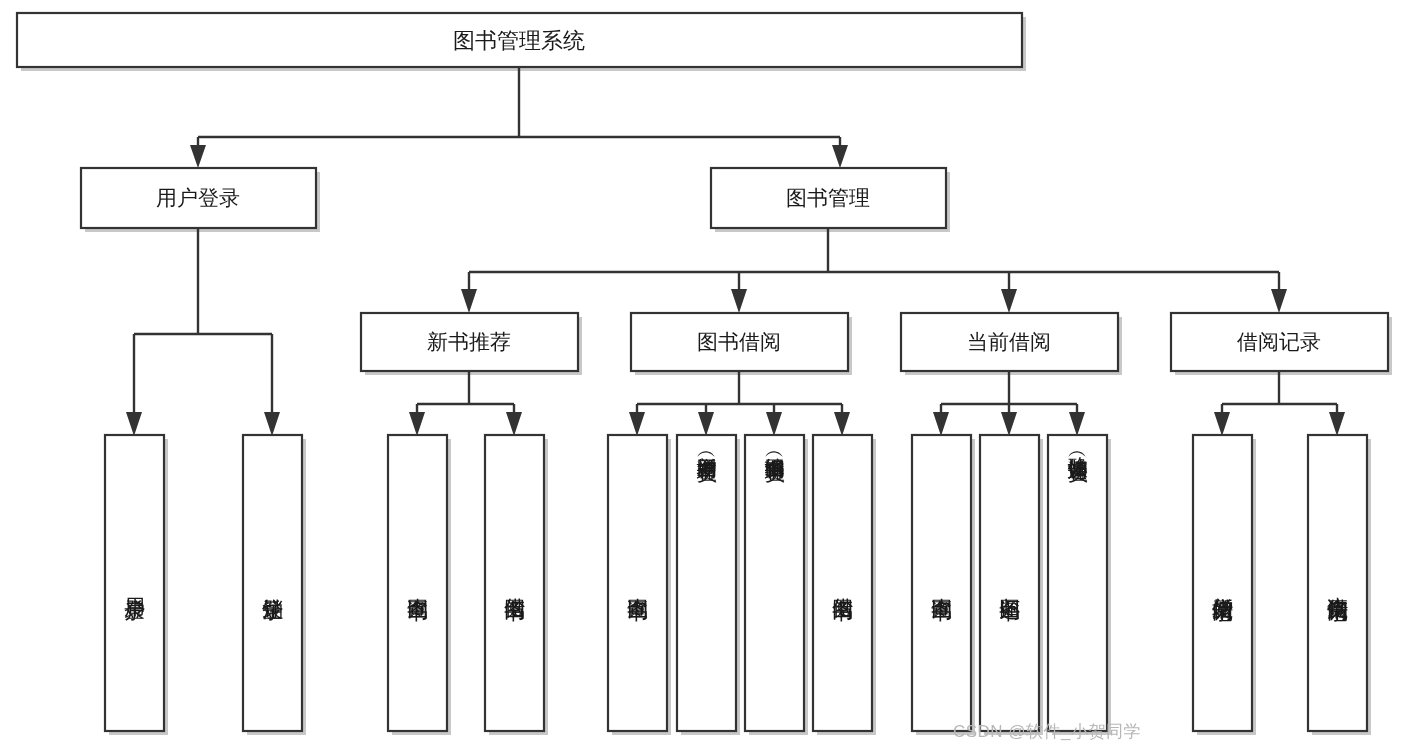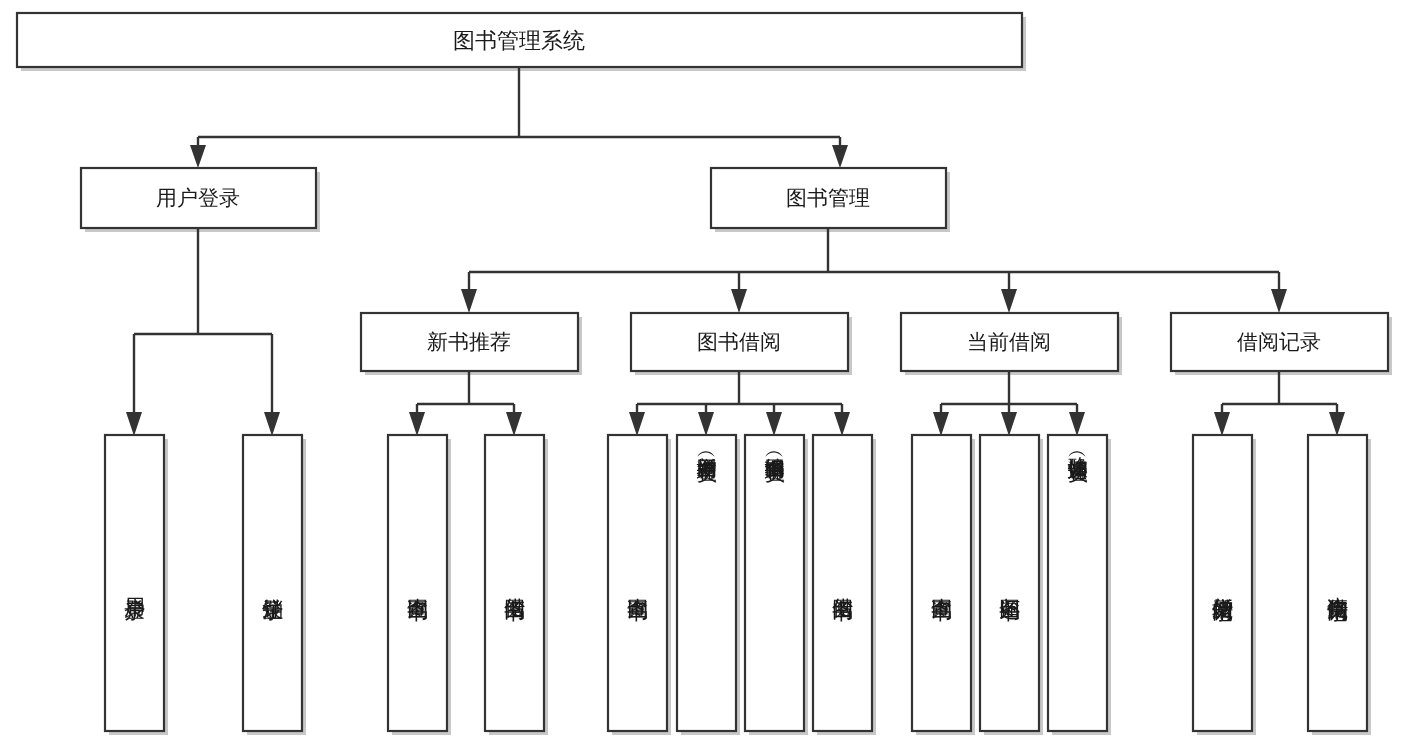--- a/index.html
+++ b/index.html
@@ -304,14 +304,15 @@
     <span class="vert-label tall">确认归还（管理员）</span>
   </div>
 
   <div class="vert-label-wrap" style="left:1193px; top:435px; width:59px; height:296px;">
     <span class="vert-label">新增借阅记录</span>
   </div>
   <div class="vert-label-wrap" style="left:1308px; top:435px; width:59px; height:296px;">
     <span class="vert-label">查询借阅记录</span>
   </div>
 
+  <div id="watermark">CSDN @软件_小贺同学</div>
 
 </div>
 
 </body></html>

